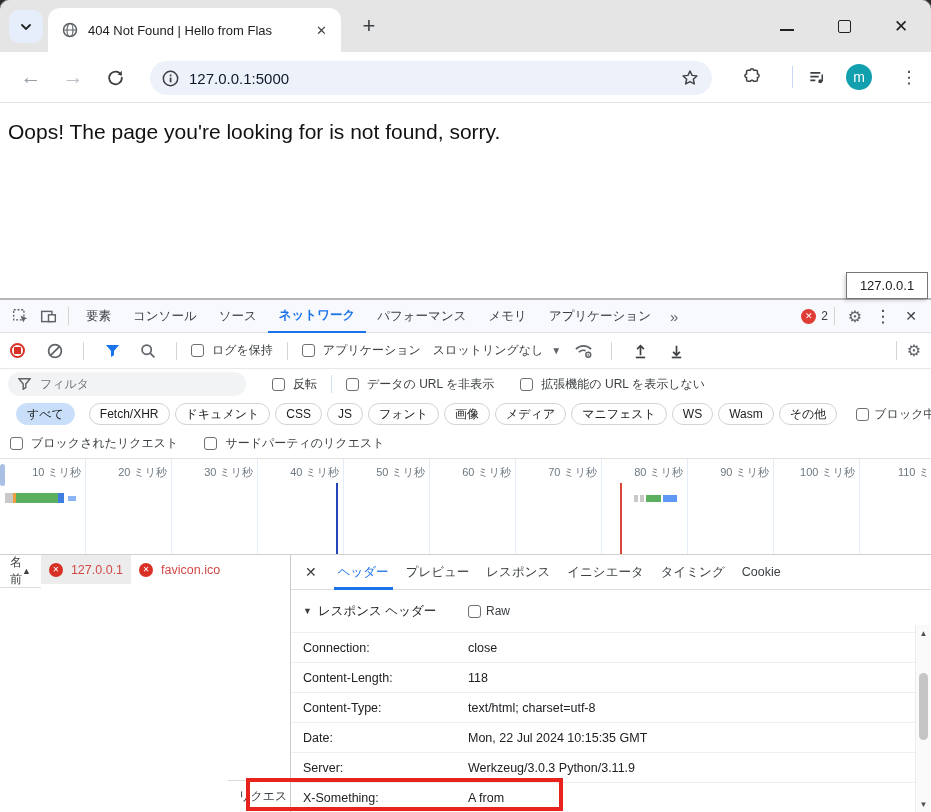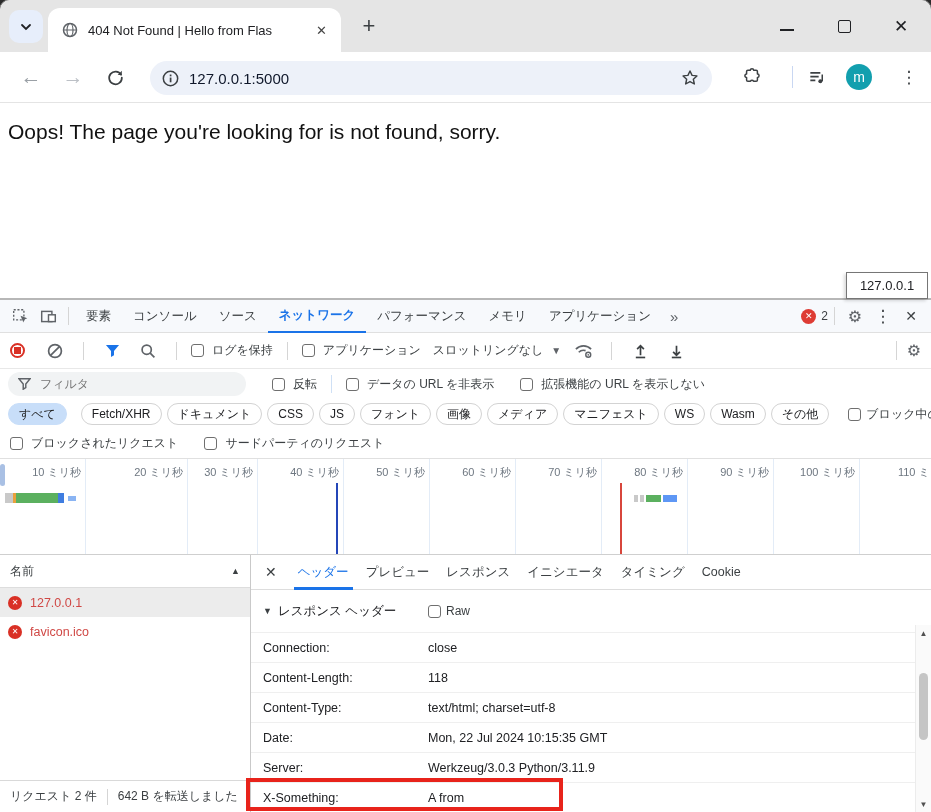--- a/index.html
+++ b/index.html
@@ -57,38 +57,38 @@
   .cb{width:13px;height:13px;border:1.3px solid #6f6f6f;border-radius:3px;background:#fff;flex:none;cursor:pointer;}
   .cb-lab{color:#3c4043;white-space:nowrap;}
   .throttle{display:flex;align-items:center;gap:8px;cursor:pointer;margin-left:4px;}
   .dd-arrow{font-size:10px;color:#5f6368;}
   
   .filter-row{height:30px;display:flex;align-items:center;padding:0 8px;gap:8px;}
   .filter-pill{width:238px;height:24px;border-radius:12px;background:#f1f3f4;display:flex;align-items:center;padding:0 10px;gap:7px;}
   .filter-pill input{border:none;outline:none;background:transparent;font-size:12px;color:#3c4043;width:160px;}
   .gap18{width:10px;}
   
-  .chips-row{height:30px;display:flex;align-items:center;padding:0 8px;gap:5px;}
+  .chips-row{height:30px;display:flex;align-items:center;padding:0 16px;gap:5px;}
   .chip{height:22px;display:flex;align-items:center;padding:0 10px;border:1px solid #d3d3d3;border-radius:12px;
         font-size:12px;color:#202124;white-space:nowrap;cursor:pointer;background:#fff;}
   .chip.active{background:#c8def9;border-color:#c8def9;color:#1d1d1d;}
   .chip-sep{width:1px;height:18px;background:#d5d5d5;margin:0 2px;}
   .blocked-row{height:30px;display:flex;align-items:center;padding:0 10px;gap:8px;border-bottom:1px solid #e0e0e0;}
   
   .timeline{position:relative;height:96px;border-bottom:1px solid #cfcfcf;overflow:hidden;background:#fff;}
   .tick{position:absolute;top:0;height:96px;width:86px;border-right:1px solid #e3ecf7;font-size:11px;color:#6e7781;
         text-align:right;padding:6px 4px 0 0;}
   .brush-handle{position:absolute;left:0;top:5px;width:5px;height:22px;background:#a9c0e4;border-radius:3px;}
   .wf{position:absolute;display:flex;align-items:center;}
   .wf i{display:block;height:100%;}
   .dcl-line{position:absolute;left:336px;top:24px;bottom:0;width:2px;background:#2446b8;}
   .load-line{position:absolute;left:620px;top:24px;bottom:0;width:2px;background:#d8463c;}
   
   .dt-body{position:relative;height:257px;display:flex;}
-  .req-pane{position:relative;width:251px;border-right:1px solid #c9c9c9;display:flex;flex-direction:column;}
+  .req-pane{position:relative;width:291px;border-right:1px solid #c9c9c9;display:flex;}
   .req-header{height:33px;border-bottom:1px solid #ddd;display:flex;align-items:center;padding:0 10px;color:#3c4043;}
   .sort-arrow{margin-left:auto;font-size:9px;color:#3c4043;}
   .req-row{height:29px;display:flex;align-items:center;gap:8px;padding:0 8px;font-size:12.5px;color:#d04845;cursor:pointer;}
   .req-row.selected{background:#ececec;}
   .err-ico{width:14px;height:14px;border-radius:50%;background:#d93025;color:#fff;font-size:8px;flex:none;
            display:flex;align-items:center;justify-content:center;}
   .req-status{margin-top:auto;height:32px;border-top:1px solid #d9d9d9;display:flex;align-items:center;gap:10px;
               padding:0 10px;color:#3c4043;white-space:nowrap;overflow:hidden;}
   .st-sep{width:1px;height:16px;background:#d5d5d5;flex:none;}
   
@@ -336,21 +336,21 @@
     <div class="blocked-row">
       <span class="cb"></span>
       <span class="cb-lab">ブロックされたリクエスト</span>
       <span class="gap18"></span>
       <span class="cb"></span>
       <span class="cb-lab">サードパーティのリクエスト</span>
     </div>
 
     <div class="timeline">
       <div class="tick" style="left:0px;">10 ミリ秒</div>
-      <div class="tick" style="left:102px;text-align:right;">20 ミリ秒</div>
+      <div class="tick" style="left:86px;text-align:right;">20 ミリ秒</div>
       <div class="tick" style="left:172px;">30 ミリ秒</div>
       <div class="tick" style="left:258px;">40 ミリ秒</div>
       <div class="tick" style="left:344px;">50 ミリ秒</div>
       <div class="tick" style="left:430px;">60 ミリ秒</div>
       <div class="tick" style="left:516px;">70 ミリ秒</div>
       <div class="tick" style="left:602px;">80 ミリ秒</div>
       <div class="tick" style="left:688px;">90 ミリ秒</div>
       <div class="tick" style="left:774px;">100 ミリ秒</div>
       <div class="tick" style="left:860px;">110 ミリ</div>
       <div class="brush-handle"></div>

